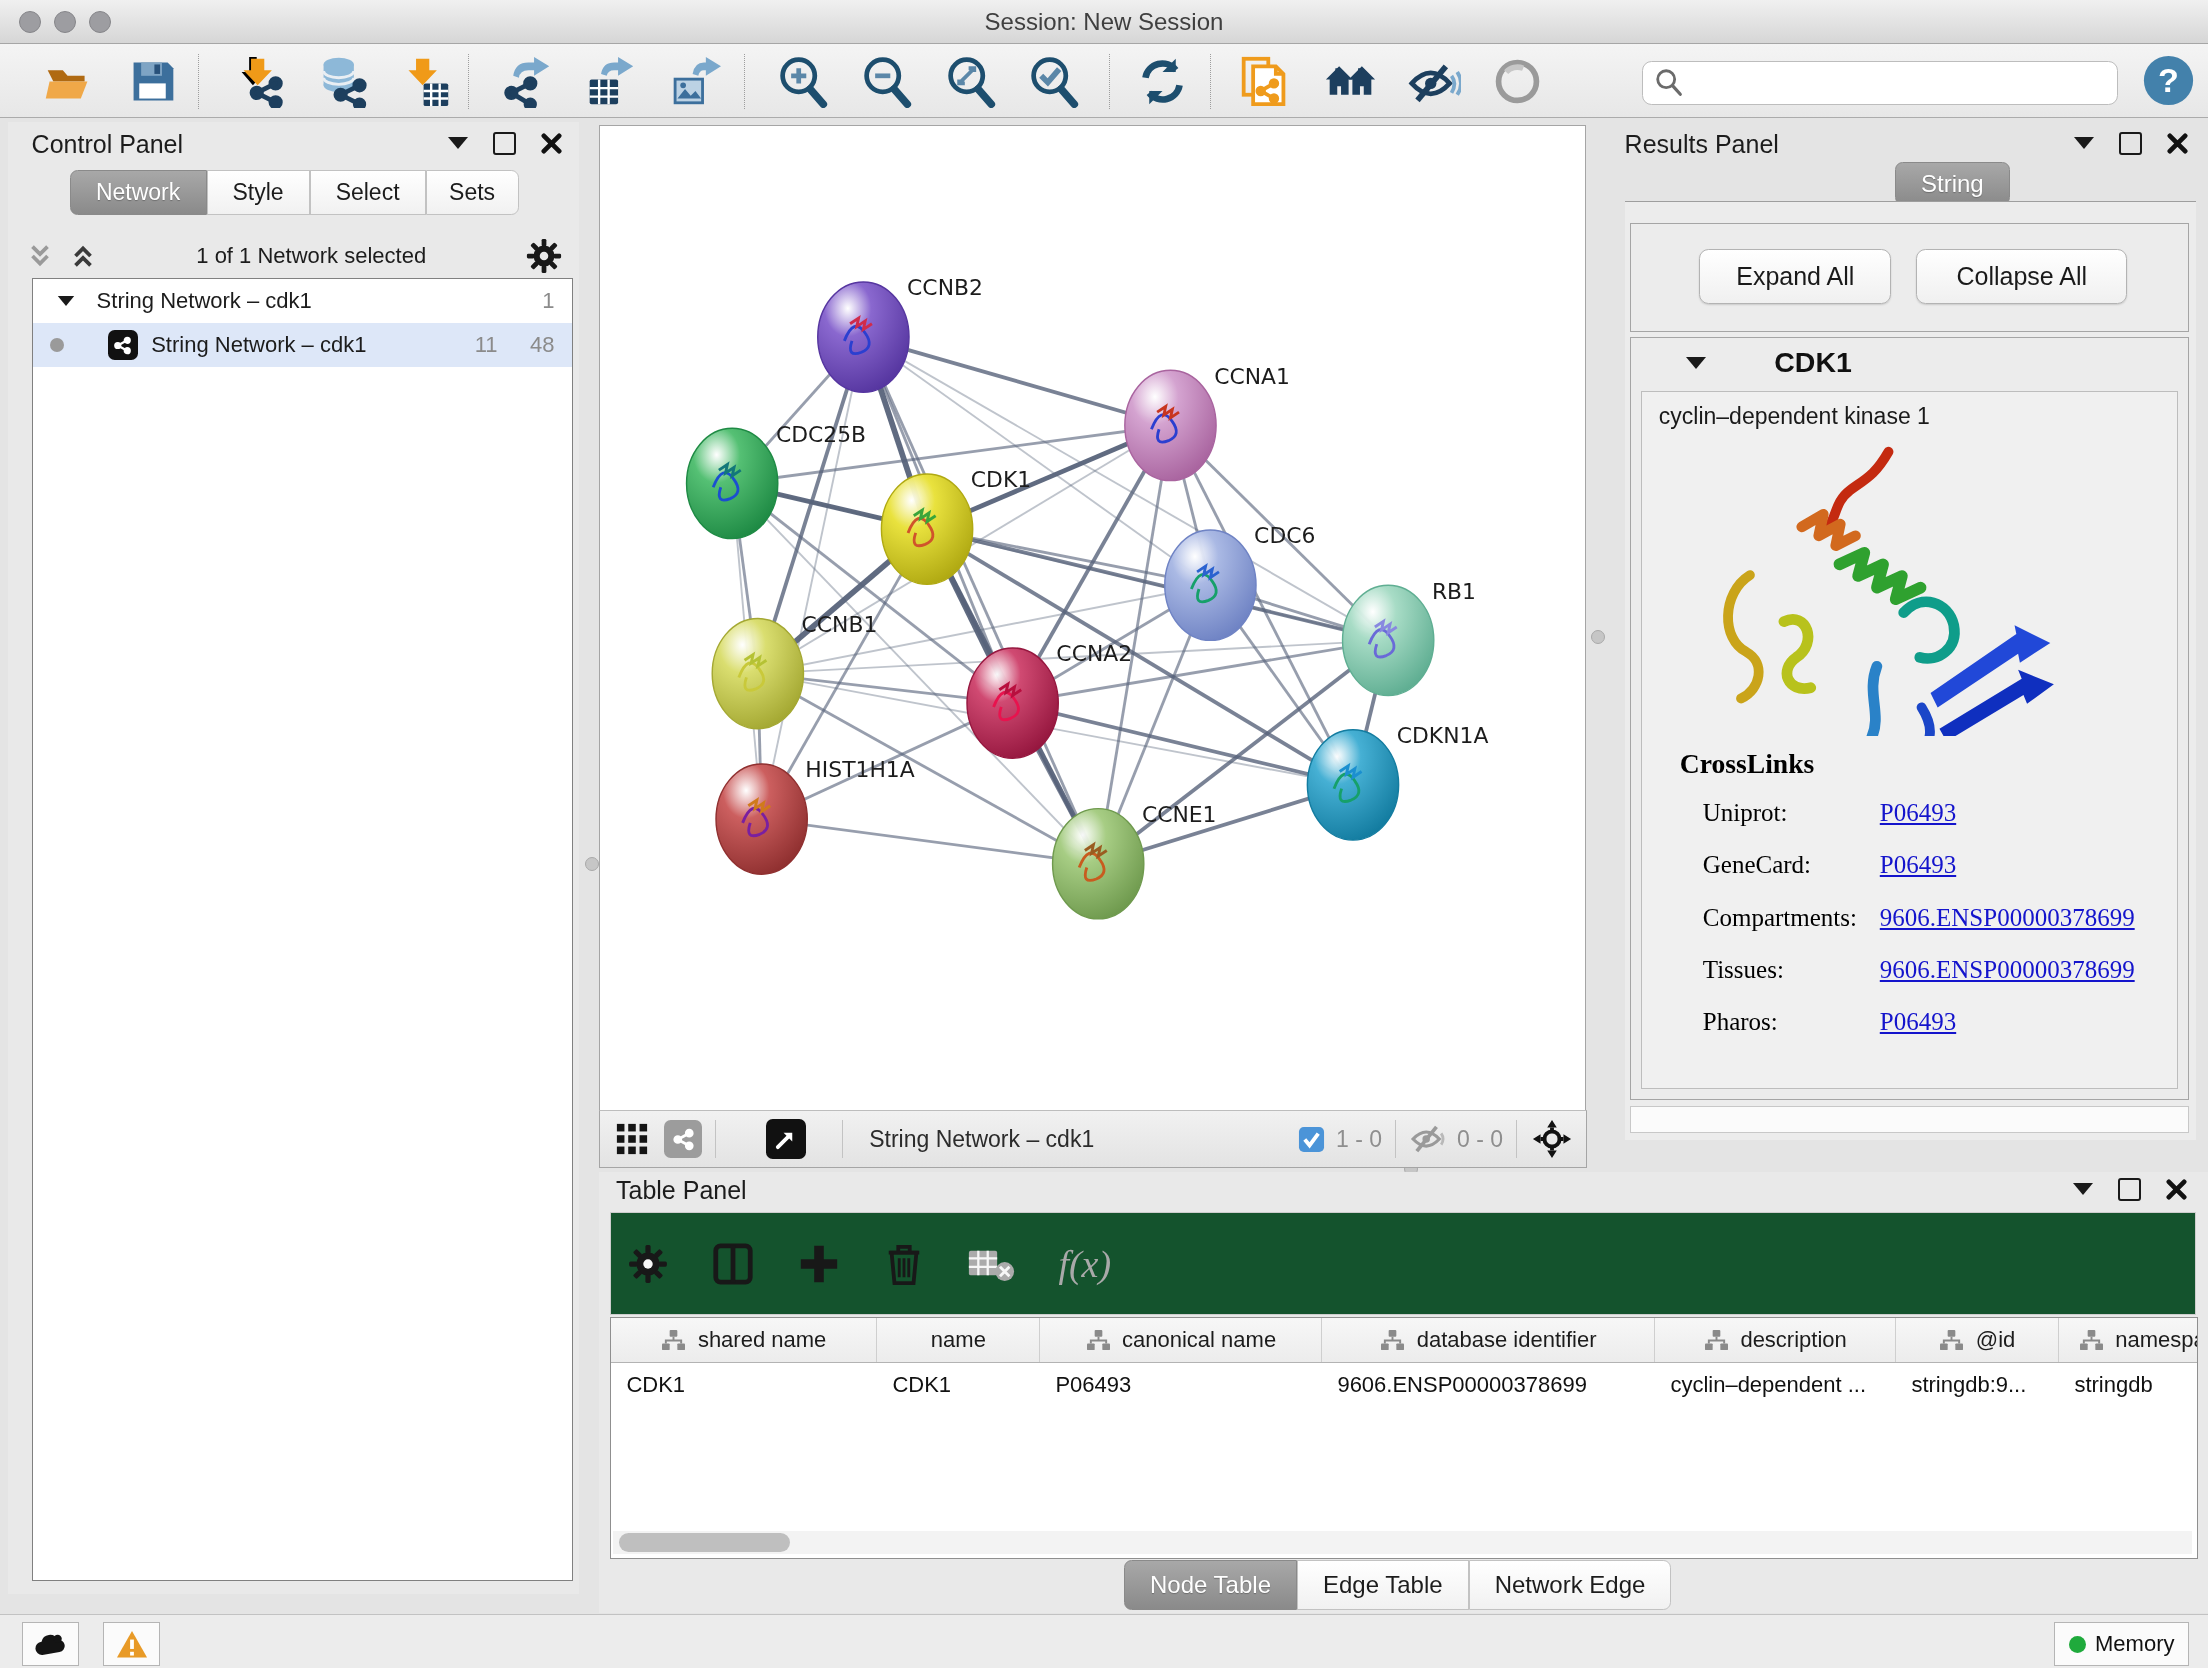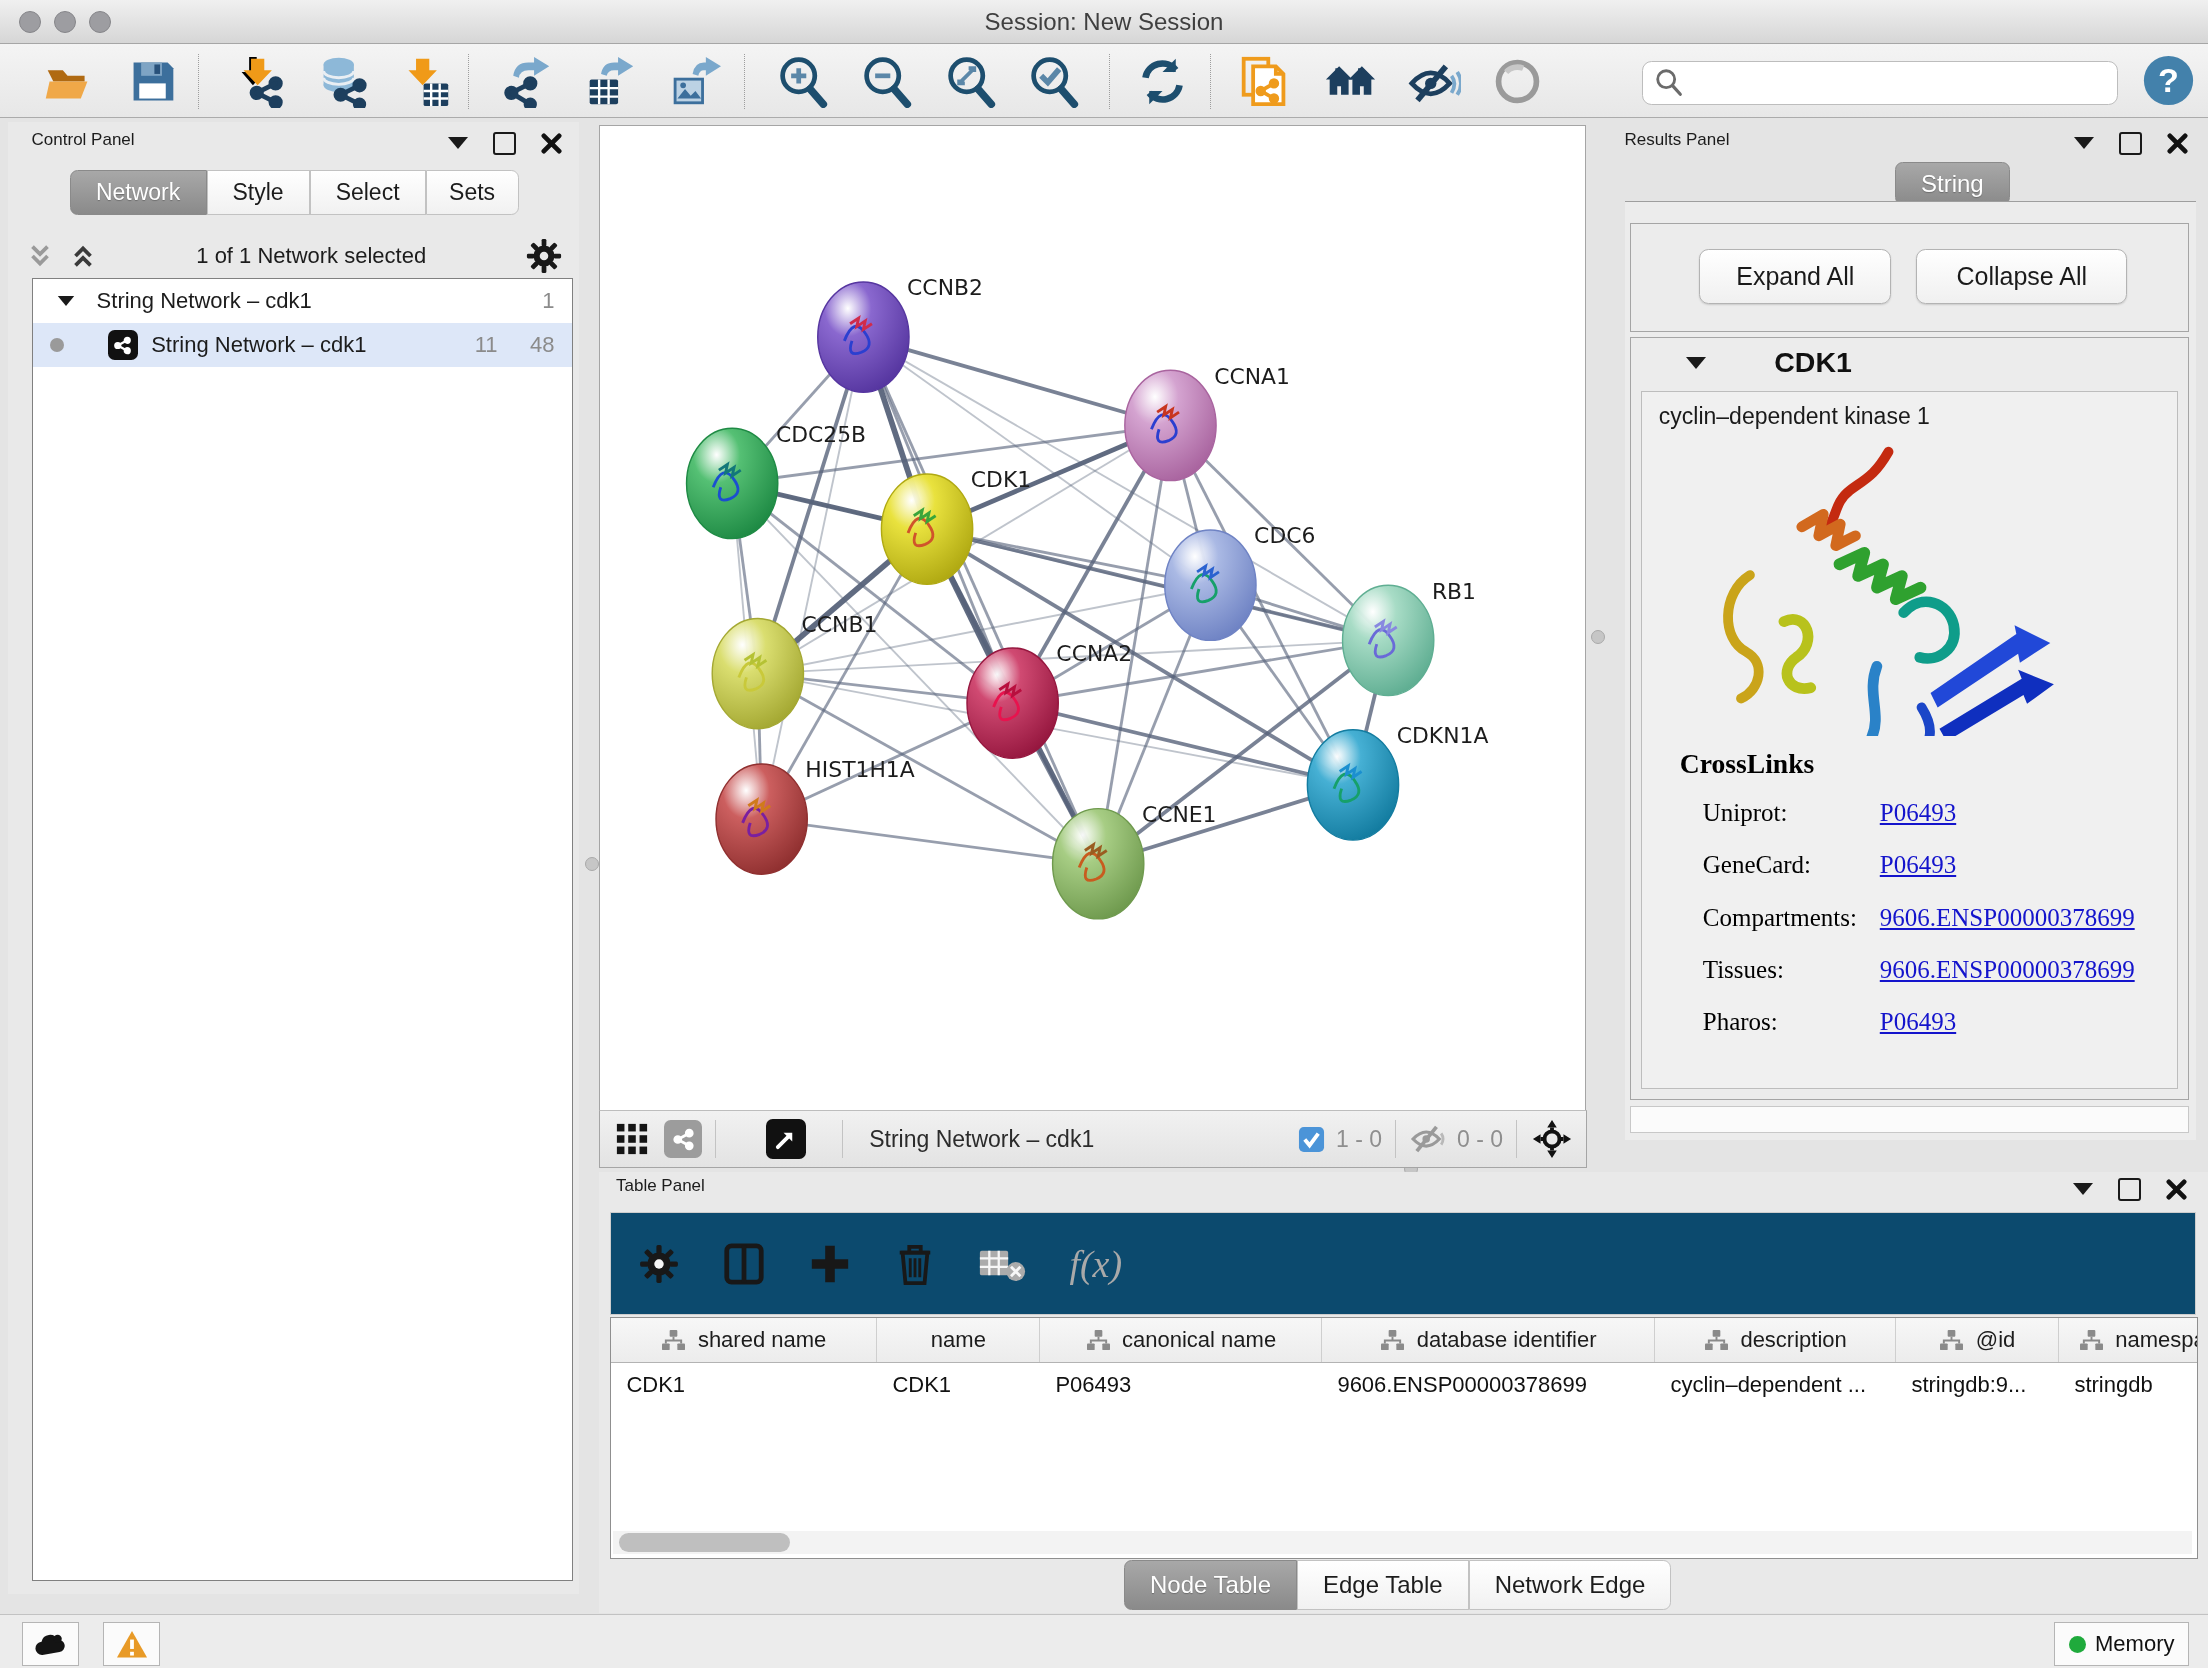--- a/index.html
+++ b/index.html
@@ -20,21 +20,21 @@
   #toolbar{left:0;top:44px;width:2208px;height:73px;
     background:linear-gradient(#f4f4f4,#e7e7e7);border-bottom:1px solid #ababab;}
   .tbi{position:absolute;top:11.4px;width:53px;height:53px;}
   .tbsep{position:absolute;top:9.5px;width:0;height:55px;border-left:1.9px dotted #9d9d9d;}
   #search-wrap{position:absolute;left:1642px;top:17px;width:474px;height:42px;
     background:#fff;border:1.9px solid #bdbdbd;border-radius:9.5px;}
   #search-input{position:absolute;left:44px;top:1.9px;width:418px;height:34px;border:0;outline:0;
     font-size:21px;background:transparent;font-family:"Liberation Sans",sans-serif;}
 
   
-  .panel-title{font-size:17px;color:#1c1c1c;}
+  .panel-title{font-size:25px;color:#1c1c1c;}
   .tri-down{width:0;height:0;border-left:10.5px solid transparent;border-right:10.5px solid transparent;
     border-top:12.4px solid #1a1a1a;display:inline-block;}
   .win-sq{width:19px;height:19px;border:2.9px solid #1a1a1a;border-radius:2.9px;display:inline-block;}
   .panel-btns{position:absolute;display:flex;gap:25px;align-items:center;}
 
   
   #control-panel{left:7.6px;top:122px;width:571px;height:1472px;background:#e9e9e9;}
   .tab{height:43px;display:flex;align-items:center;justify-content:center;
     font-size:23px;color:#1c1c1c;background:linear-gradient(#ffffff,#f1f1f1);
     border:1px solid #c2c2c2;}
@@ -90,22 +90,22 @@
     font-family:"Liberation Serif",serif;font-weight:bold;font-size:27.6px;color:#000;}
   .cl-row{position:absolute;left:61px;width:457px;font-family:"Liberation Serif",serif;
     font-size:25px;color:#000;}
   .cl-row a{position:absolute;left:177px;color:#1414cc;text-decoration:underline;}
   #rp-strip{position:absolute;left:5.7px;top:904px;width:557px;height:25px;background:#fbfbfb;
     border:1px solid #c8c8c8;}
 
   
   #table-panel{left:599px;top:1172px;width:1609px;height:441px;background:#e9e9e9;}
   #tp-toolbar{position:absolute;left:11.4px;top:40px;width:1586px;height:103px;
-    background:#0c4a6e;border:1px solid #cdcdcd;display:flex;align-items:center;gap:42px;
-    padding-left:27px;box-sizing:border-box;}
+    background:#14532d;border:1px solid #cdcdcd;display:flex;align-items:center;gap:42px;
+    padding-left:16px;box-sizing:border-box;}
   #fx-label{font-family:"Liberation Serif",serif;font-style:italic;font-size:38px;color:#a9a9a9;}
   #tp-table{position:absolute;left:11.4px;top:145px;width:1586px;height:240px;background:#fff;
     border:1.9px solid #8f8f8f;overflow:hidden;}
   #tp-header{display:flex;height:44px;background:linear-gradient(#f7f7f7,#ececec);
     border-bottom:1.9px solid #b3b3b3;}
   .th{display:flex;align-items:center;justify-content:center;gap:11.4px;font-size:22px;color:#1c1c1c;
     border-right:1px solid #cfcfcf;box-sizing:border-box;flex:none;overflow:hidden;}
   #tp-row{display:flex;height:44px;}
   .td{font-size:22px;color:#111;padding:8.6px 0 0 15px;box-sizing:border-box;flex:none;
     overflow:hidden;white-space:nowrap;}

